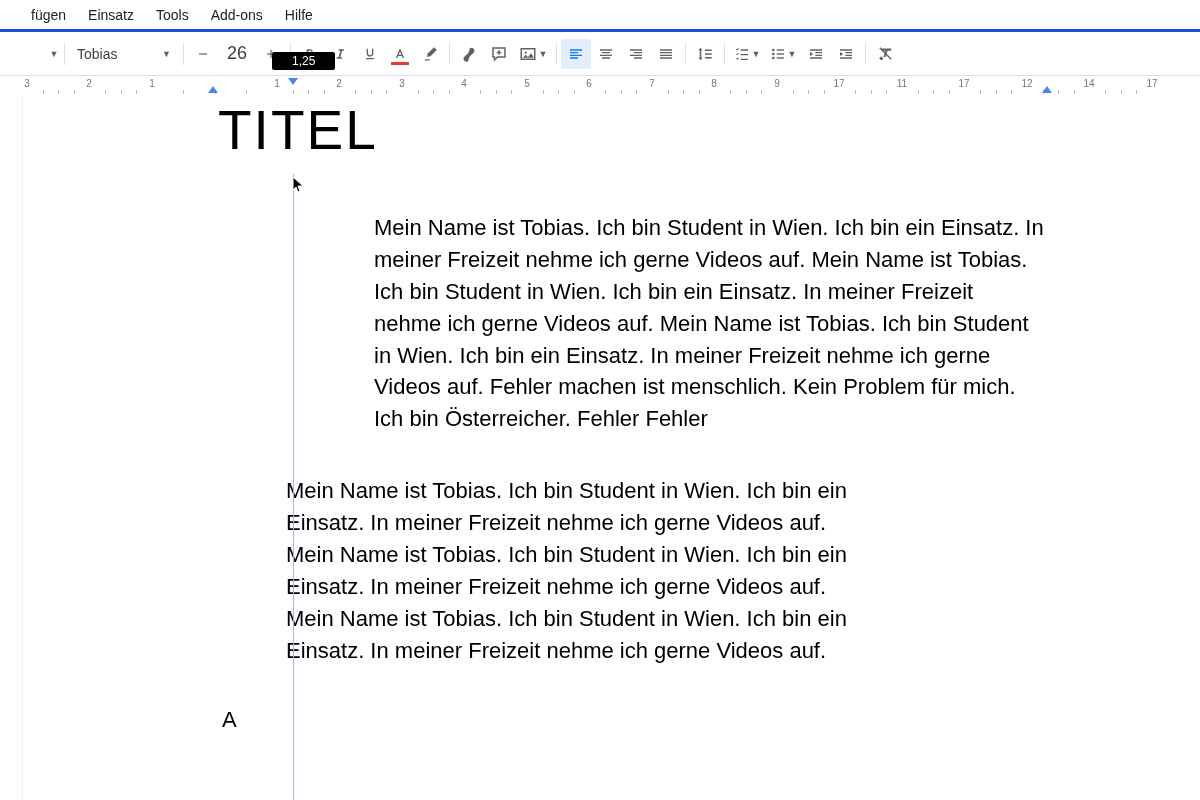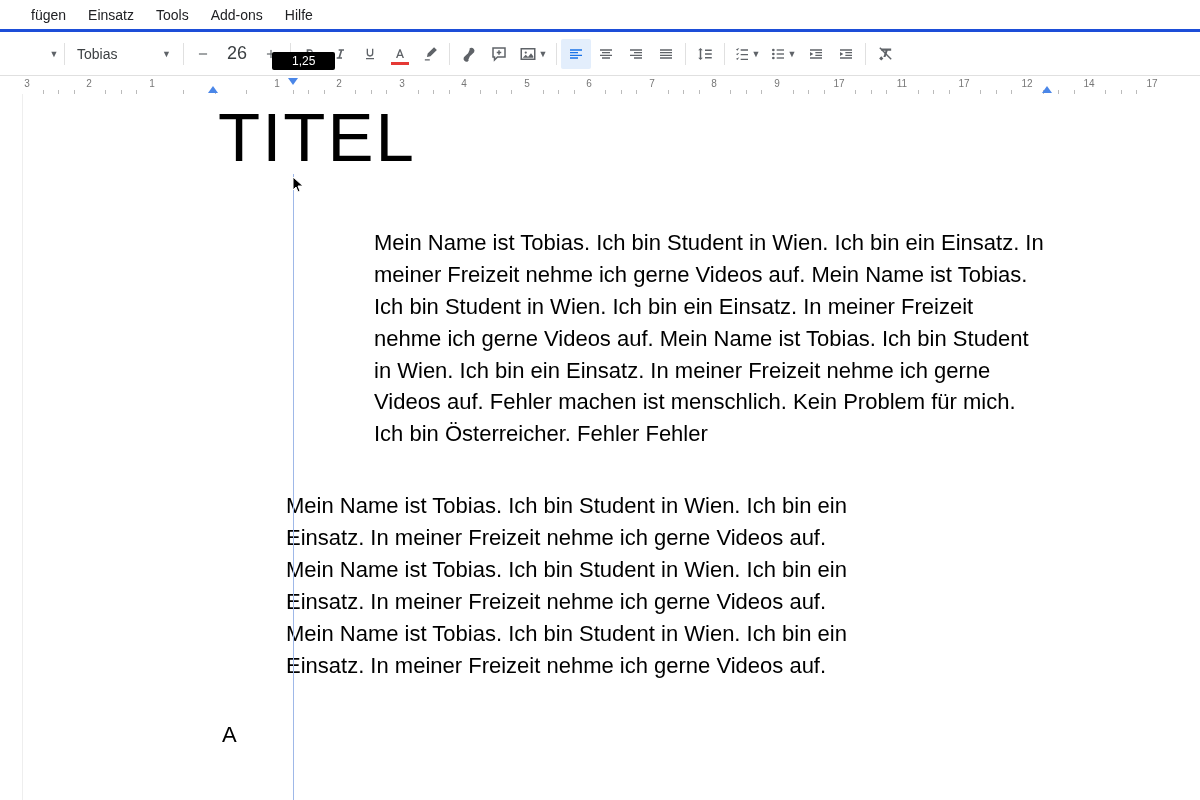--- a/index.html
+++ b/index.html
@@ -184,21 +184,21 @@
   }
   .doc-content {
     position: absolute;
     left: 22px;
     top: 0;
     width: 1040px;
     padding-left: 196px;
     padding-top: 4px;
   }
   .title {
-    font-size: 69px;
+    font-size: 55px;
     font-weight: 400;
     letter-spacing: 2px;
     color: #000;
     margin-bottom: 50px;
     font-family: Arial, sans-serif;
   }
   .para1 {
     font-size: 22px;
     line-height: 1.45;
     color: #000;

